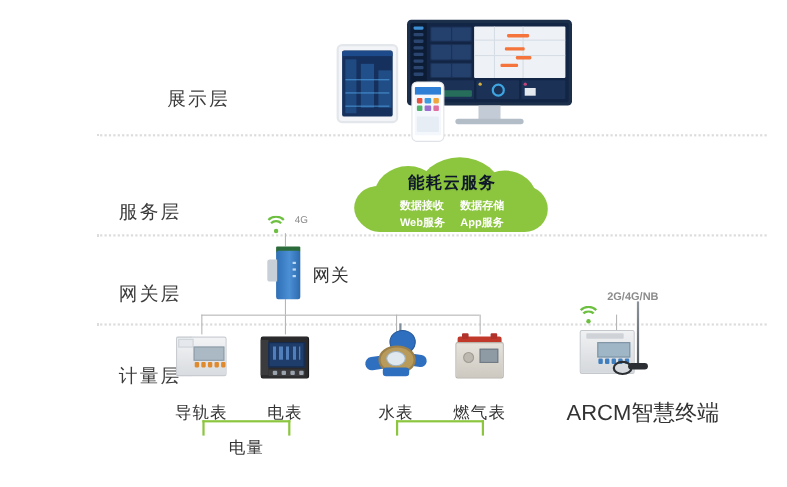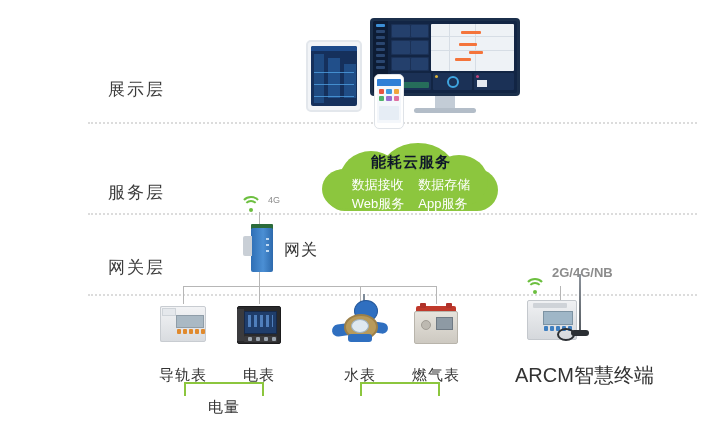--- a/index.html
+++ b/index.html
@@ -13,21 +13,21 @@
   
   .sep{position:absolute;left:88px;right:18px;height:0;
        border-top:2px dotted #dcdcdc;}
   .sep.s1{top:122px;}
   .sep.s2{top:213px;}
   .sep.s3{top:294px;}
 
   
   .layer-label{position:absolute;left:108px;font-size:17px;
     letter-spacing:2px;color:#3b3b3b;font-weight:500;white-space:nowrap;}
-  .ll1{top:78px;} .ll2{top:181px;} .ll3{top:256px;} .ll4{top:330px;}
+  .ll1{top:78px;margin-left:44px;} .ll2{top:181px;} .ll3{top:256px;} .ll4{top:330px;}
 
   
   #display-devices{position:absolute;left:300px;top:12px;width:240px;height:105px;}
 
   
   .monitor{position:absolute;left:70px;top:6px;width:150px;height:78px;}
   .monitor .bezel{position:absolute;inset:0;background:#1b2f4b;border-radius:4px;
     padding:3px;box-sizing:border-box;}
   .monitor .screen{position:absolute;left:3px;top:3px;right:3px;bottom:3px;
     background:#122544;border-radius:2px;overflow:hidden;display:flex;}
@@ -86,21 +86,21 @@
   .cloud-body{left:6px;top:26px;width:174px;height:42px;border-radius:21px !important;}
   .cb1{left:22px;top:8px;width:62px;height:56px;}
   .cb2{left:62px;top:0px;width:76px;height:62px;}
   .cb3{left:112px;top:12px;width:58px;height:52px;}
   .cb4{left:4px;top:26px;width:44px;height:40px;}
   .cloud-text{position:absolute;inset:0;display:flex;flex-direction:column;
     align-items:center;justify-content:center;padding-top:8px;box-sizing:border-box;}
   .cloud-title{color:#0f172a;font-size:15px;letter-spacing:1px;font-weight:600;
     text-shadow:0 1px 1px rgba(0,0,0,.08);}
   .cloud-sub{display:grid;grid-template-columns:auto auto;gap:1px 14px;
-    margin-top:4px;color:#ffffff;font-size:13px;font-weight:400;}
+    margin-top:4px;color:#ffffff;font-size:10px;font-weight:700;}
   .cloud-sub span{white-space:nowrap;}
 
   
   #gateway{position:absolute;left:243px;top:224px;width:34px;height:48px;}
   .gw-body{position:absolute;left:8px;top:4px;width:22px;height:44px;
     background:linear-gradient(90deg,#2f6fb5,#4b8fd4 55%,#2d6aad);border-radius:2px;}
   .gw-top{position:absolute;left:8px;top:0px;width:22px;height:6px;
     background:#2b6b3a;border-radius:1px;}
   .gw-left{position:absolute;left:0px;top:12px;width:9px;height:20px;
     background:#c9cfd6;border-radius:2px 0 0 2px;}
@@ -208,21 +208,21 @@
   .arcm .btns{position:absolute;left:17px;top:26px;display:flex;gap:2px;}
   .arcm .btns u{display:block;width:4px;height:5px;background:#3f7fc0;border-radius:1px;}
   .arcm .ant{position:absolute;left:52px;top:-26px;width:1.5px;height:58px;
     background:linear-gradient(180deg,#8d949c,#555b61);}
   .arcm .antbase{position:absolute;left:44px;top:30px;width:18px;height:6px;
     background:#2b2f33;border-radius:3px;}
   .arcm .cable{position:absolute;left:30px;top:28px;width:14px;height:9px;
     border:2px solid #2b2f33;border-radius:50%;}
 
   #term-wifi{position:absolute;left:524px;top:278px;}
-  #term-net{position:absolute;left:552px;top:265px;font-size:13px;color:#8c8c8c;font-weight:700;}
+  #term-net{position:absolute;left:552px;top:265px;font-size:10px;color:#8c8c8c;font-weight:700;}
   .bk{position:absolute;border-left:2px solid #8cc63e;border-right:2px solid #8cc63e;
     border-top:2px solid #8cc63e;height:12px;}
   #bk-elec{left:184px;top:382px;width:76px;}
   #bk-nonelec{left:360px;top:382px;width:76px;}
   .bk-label{position:absolute;font-size:15px;color:#333;letter-spacing:1px;
     text-align:center;white-space:nowrap;}
   #bl-elec{left:184px;top:398px;width:80px;}
   #bl-nonelec{left:358px;top:398px;width:80px;}
 </style>
 </head>
@@ -230,20 +230,21 @@
 
 <div id="stage">
 
   <div class="sep s1"></div>
   <div class="sep s2"></div>
   <div class="sep s3"></div>
 
   <div class="layer-label ll1">展示层</div>
   <div class="layer-label ll2">服务层</div>
   <div class="layer-label ll3">网关层</div>
+  <div class="layer-label ll4">计量层</div>
 
   <div id="display-devices">
 
     <div class="monitor">
       <div class="bezel"></div>
       <div class="screen">
         <div class="mon-side">
           <i class="hl"></i>
             <i></i>
             <i></i>

